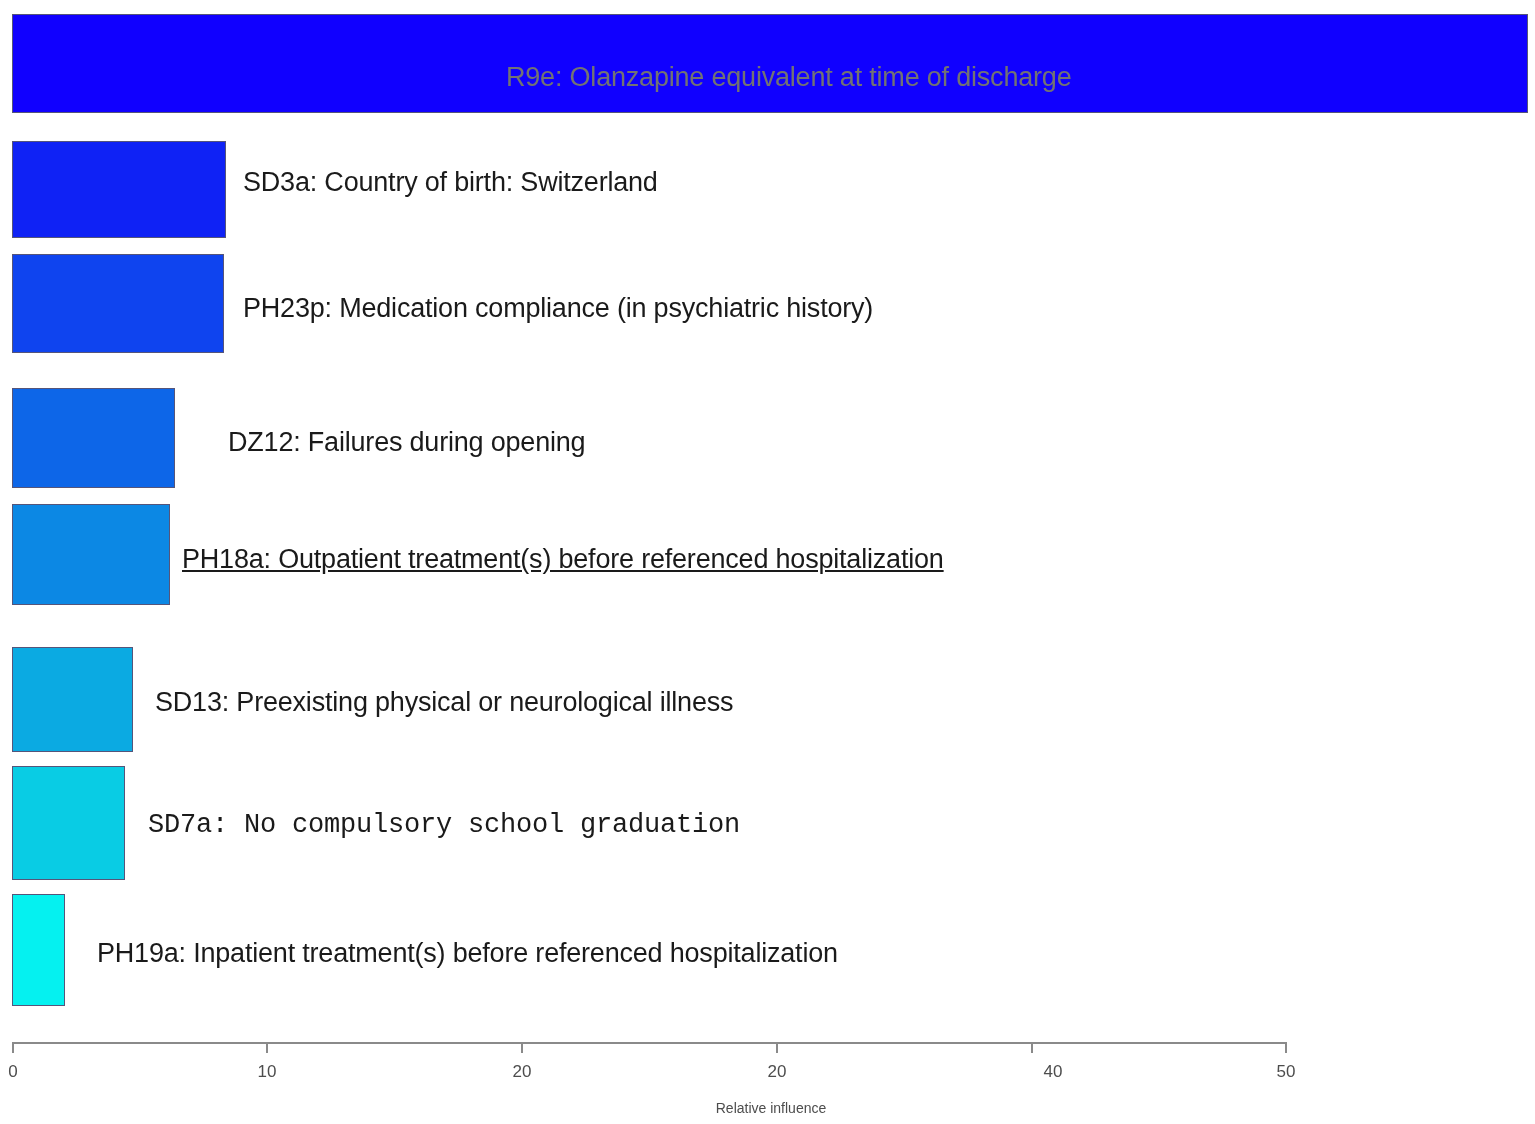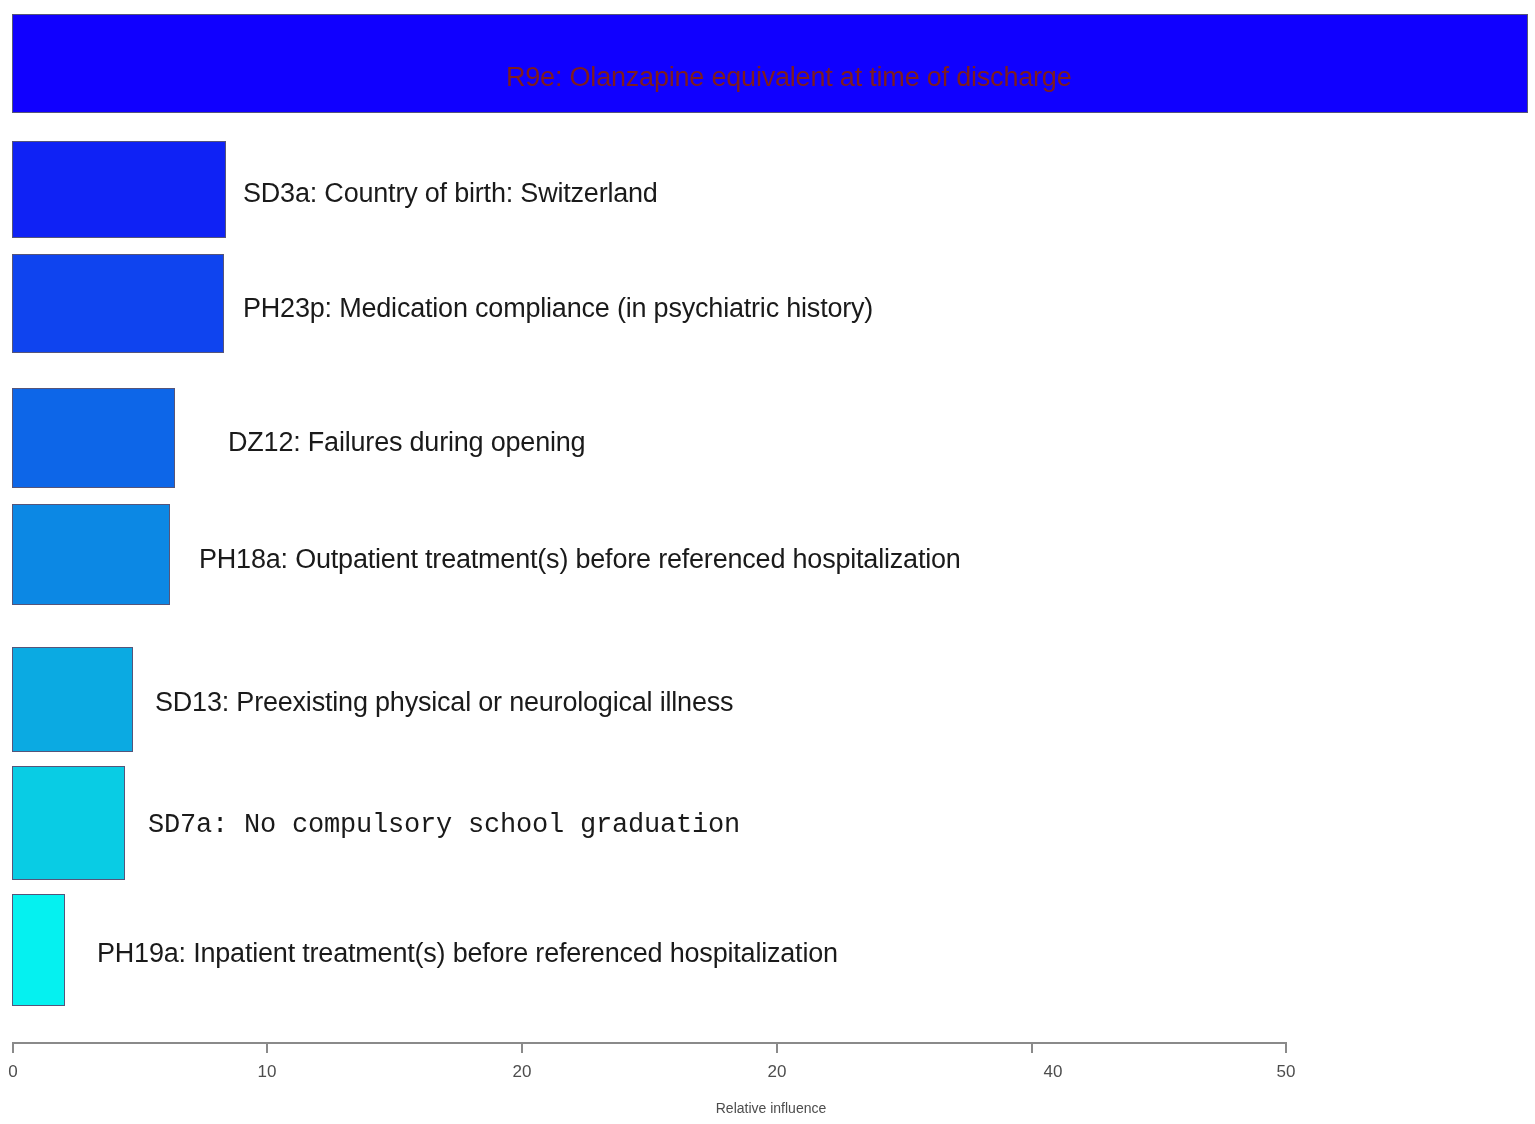--- a/index.html
+++ b/index.html
@@ -35,21 +35,21 @@
   }
   .bar-label {
     position: absolute;
     white-space: nowrap;
     color: #1a1a1a;
     font-size: 27px;
     line-height: 1;
     letter-spacing: -0.2px;
   }
   .bar-label.inside {
-    color: #7f1d1d;
+    color: #737373;
   }
   
   .axis-line {
     position: absolute;
     background: #8a8a8a;
     height: 2px;
   }
   .axis-tick {
     position: absolute;
     background: #8a8a8a;
@@ -76,36 +76,36 @@
 
 <div id="canvas">
 
   <div class="bar-row" style="top:14px;">
     <div class="bar" style="width:1516px;height:99px;background:#1000ff;"></div>
     <div class="bar-label inside" style="left:506px;top:50px;">R9e: Olanzapine equivalent at time of discharge</div>
   </div>
 
   <div class="bar-row" style="top:141px;">
     <div class="bar" style="width:214px;height:97px;background:#0f22f5;"></div>
-    <div class="bar-label" style="left:243px;top:39px;">SD3a: Country of birth: Switzerland</div>
+    <div class="bar-label" style="left:243px;top:28px;">SD3a: Country of birth: Switzerland</div>
   </div>
 
   <div class="bar-row" style="top:254px;">
     <div class="bar" style="width:212px;height:99px;background:#0f44ef;"></div>
     <div class="bar-label" style="left:243px;top:41px;">PH23p: Medication compliance (in psychiatric history)</div>
   </div>
 
   <div class="bar-row" style="top:388px;">
     <div class="bar" style="width:163px;height:100px;background:#0d66e8;"></div>
     <div class="bar-label" style="left:192px;top:41px;margin-left:36px;">DZ12: Failures during opening</div>
   </div>
 
   <div class="bar-row" style="top:504px;">
     <div class="bar" style="width:158px;height:101px;background:#0c88e4;"></div>
-    <div class="bar-label" style="left:199px;top:42px;">PH18a: Outpatient treatment(s) before referenced hospitalization</div>
+    <div class="bar-label" style="left:182px;top:42px;text-decoration:underline;">PH18a: Outpatient treatment(s) before referenced hospitalization</div>
   </div>
 
   <div class="bar-row" style="top:647px;">
     <div class="bar" style="width:121px;height:105px;background:#0baae2;"></div>
     <div class="bar-label" style="left:155px;top:42px;">SD13: Preexisting physical or neurological illness</div>
   </div>
 
   <div class="bar-row" style="top:766px;">
     <div class="bar" style="width:113px;height:114px;background:#09cce4;"></div>
     <div class="bar-label" style="left:148px;top:46px;font-family:Liberation Mono, monospace;">SD7a: No compulsory school graduation</div>

